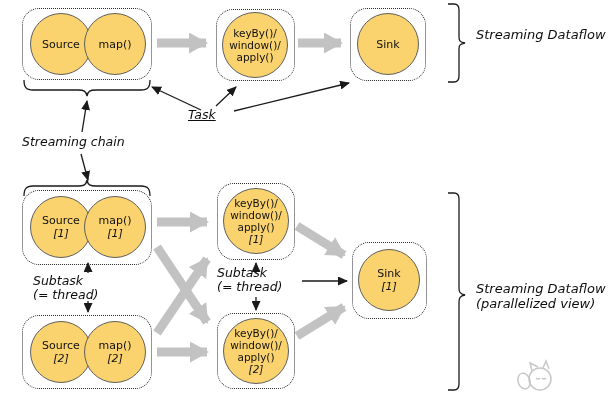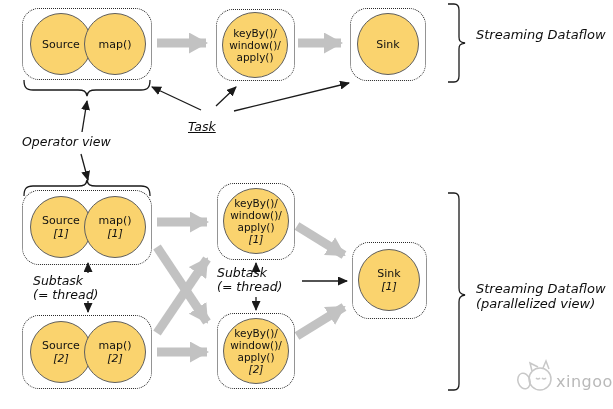--- a/index.html
+++ b/index.html
@@ -53,21 +53,21 @@
   .c-map2   { left:84px;  top:321px; width:62px;  height:62px; }
   .b-key1   { left:217px; top:183px; width:78px;  height:77px; }
   .c-key1   { left:223px; top:188px; width:66px;  height:66px; }
   .b-key2   { left:217px; top:313px; width:78px;  height:76px; }
   .c-key2   { left:223px; top:318px; width:66px;  height:66px; }
   .b-sink1  { left:352px; top:242px; width:75px;  height:77px; }
   .c-sink1  { left:358px; top:249px; width:62px;  height:62px; }
 
   
   .lbl-opchain   { left:22px;  top:135px; width:124px; }
-  .lbl-task      { left:188px; top:120px; width:60px;text-decoration:underline; }
+  .lbl-task      { left:188px; top:108px; width:60px;text-decoration:underline; }
   .lbl-subtask-l { left:33px;  top:274px; width:110px; }
   .lbl-subtask-m { left:217px; top:266px; width:110px; }
   .lbl-condensed { left:476px; top:27px;  width:136px; }
   .lbl-parallel  { left:476px; top:281px; width:140px; }
 </style>
 </head>
 <body>
 
 <div class="stage">
 
@@ -138,21 +138,21 @@
 
   <div class="node-box b-sink-top"></div>
   <div class="circle c-sink-top">
     <span>Sink</span>
   </div>
 
   <div class="lbl caption lbl-condensed">
     <div>Streaming Dataflow</div>
   </div>
 
-  <div class="lbl lbl-opchain">Operator view</div>
+  <div class="lbl lbl-opchain">Streaming chain</div>
   <div class="lbl lbl-task">Task</div>
   <div class="lbl lbl-subtask-l">
     <div>Subtask</div>
     <div>(= thread)</div>
   </div>
   <div class="lbl lbl-subtask-m">
     <div>Subtask</div>
     <div>(= thread)</div>
   </div>
 
@@ -196,15 +196,14 @@
   <div class="circle c-sink1">
     <span>Sink</span>
     <span class="idx">[1]</span>
   </div>
 
   <div class="lbl caption lbl-parallel">
     <div>Streaming Dataflow</div>
     <div>(parallelized view)</div>
   </div>
 
-  <div class="watermark-text">xingoo</div>
 
 </div>
 
 </body></html>

